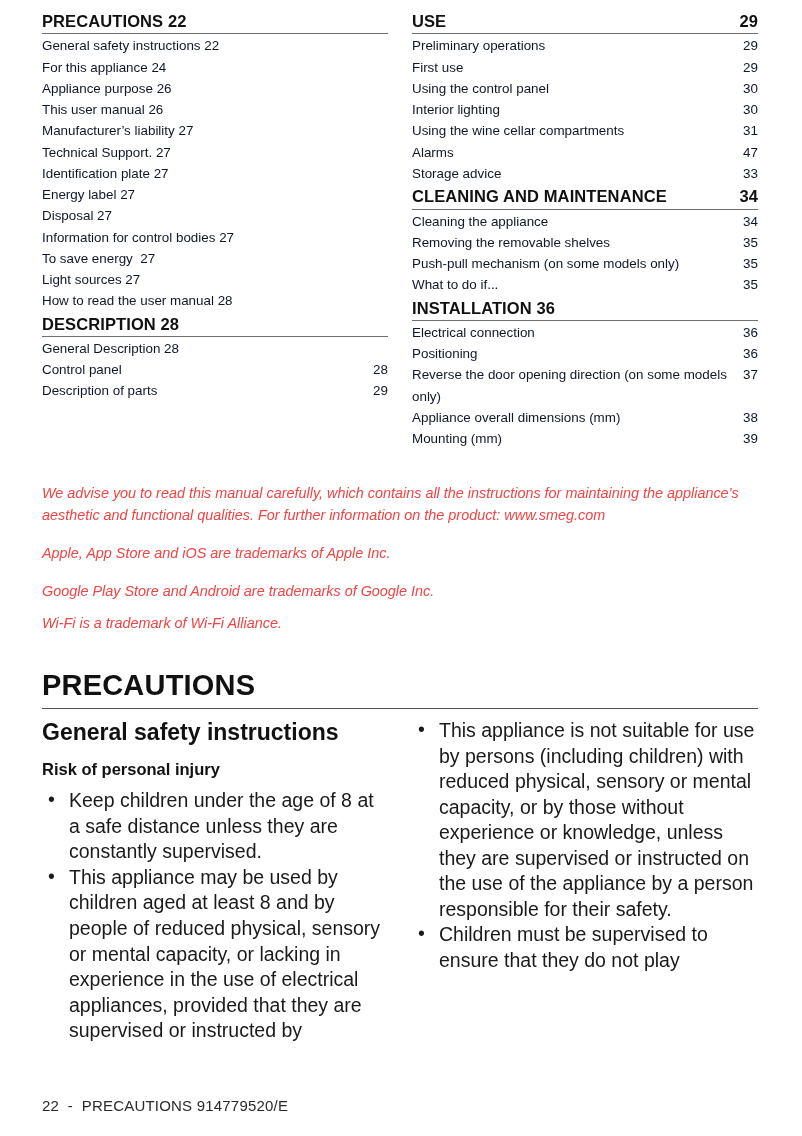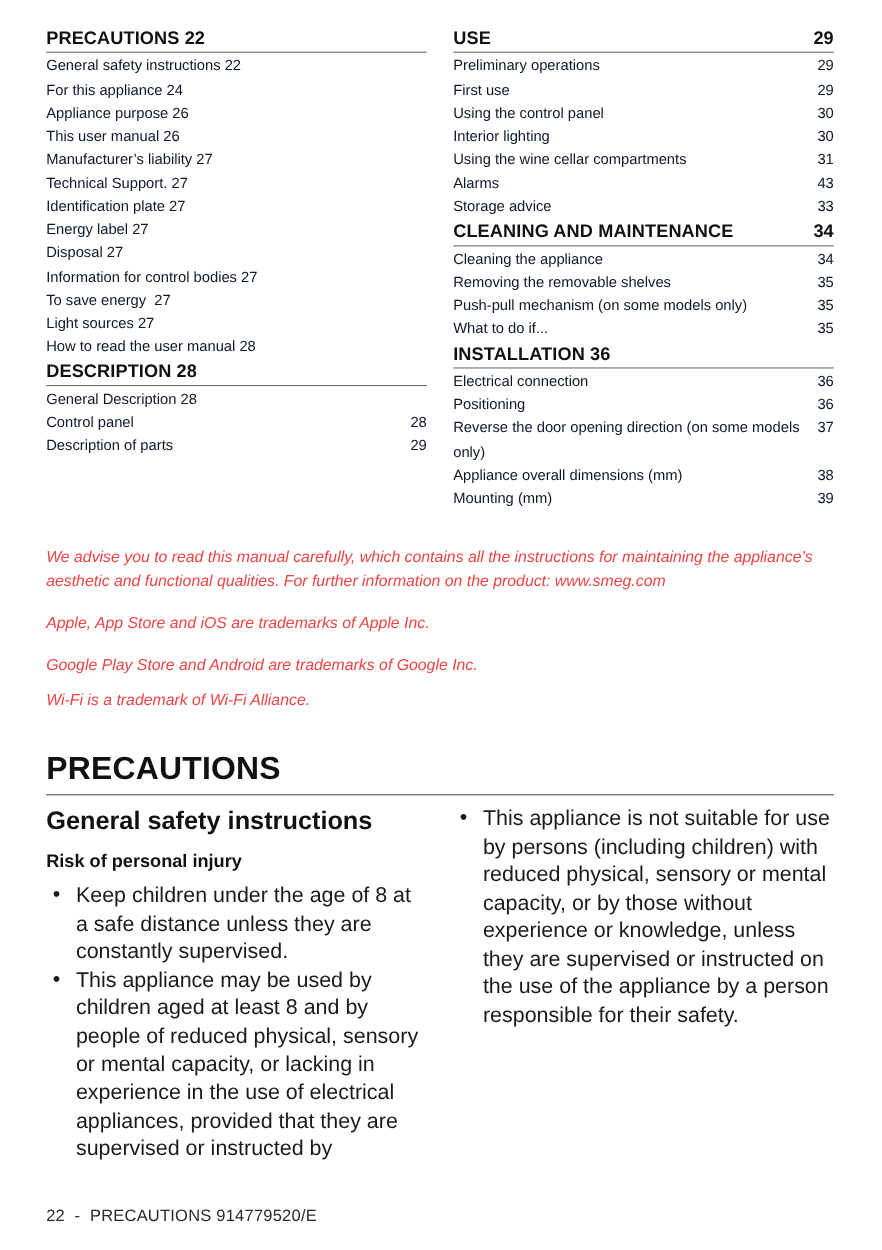--- a/index.html
+++ b/index.html
@@ -20,21 +20,21 @@
     left: 42px;
     top: 0;
     width: 716px;
     height: 1136px;
   }
 
   
   .toc {
     display: flex;
     gap: 24px;
-    padding-top: 26px;
+    padding-top: 12px;
   }
   .toc-col {
     width: 346px;
     flex: 0 0 346px;
   }
 
   .toc-head {
     font-size: 16.5px;
     font-weight: bold;
     letter-spacing: .1px;
@@ -231,21 +231,21 @@
       <div class="toc-entry">
         <span class="lbl">Interior lighting</span>
         <span class="num">30</span>
       </div>
       <div class="toc-entry">
         <span class="lbl">Using the wine cellar compartments</span>
         <span class="num">31</span>
       </div>
       <div class="toc-entry">
         <span class="lbl">Alarms</span>
-        <span class="num">43</span>
+        <span class="num">47</span>
       </div>
       <div class="toc-entry">
         <span class="lbl">Storage advice</span>
         <span class="num">33</span>
       </div>
 
       <div class="toc-head gap-head">
         <span class="lbl">CLEANING AND MAINTENANCE</span>
         <span class="hnum">34</span>
       </div>
@@ -314,19 +314,20 @@
         <div class="sub-h2">Risk of personal injury</div>
         <ul class="bullets">
           <li>Keep children under the age of 8 at a safe distance unless they are constantly supervised.</li>
           <li>This appliance may be used by children aged at least 8 and by people of reduced physical, sensory or mental capacity, or lacking in experience in the use of electrical appliances, provided that they are supervised or instructed by</li>
         </ul>
       </div>
 
       <div class="body-col">
         <ul class="bullets">
           <li>This appliance is not suitable for use by persons (including children) with reduced physical, sensory or mental capacity, or by those without experience or knowledge, unless they are supervised or instructed on the use of the appliance by a person responsible for their safety.</li>
+          <li>Children must be supervised to ensure that they do not play</li>
         </ul>
       </div>
     </div>
   </div>
 </div>
 
 <div class="footer">22  -  PRECAUTIONS 914779520/E</div>
 
 </body></html>

